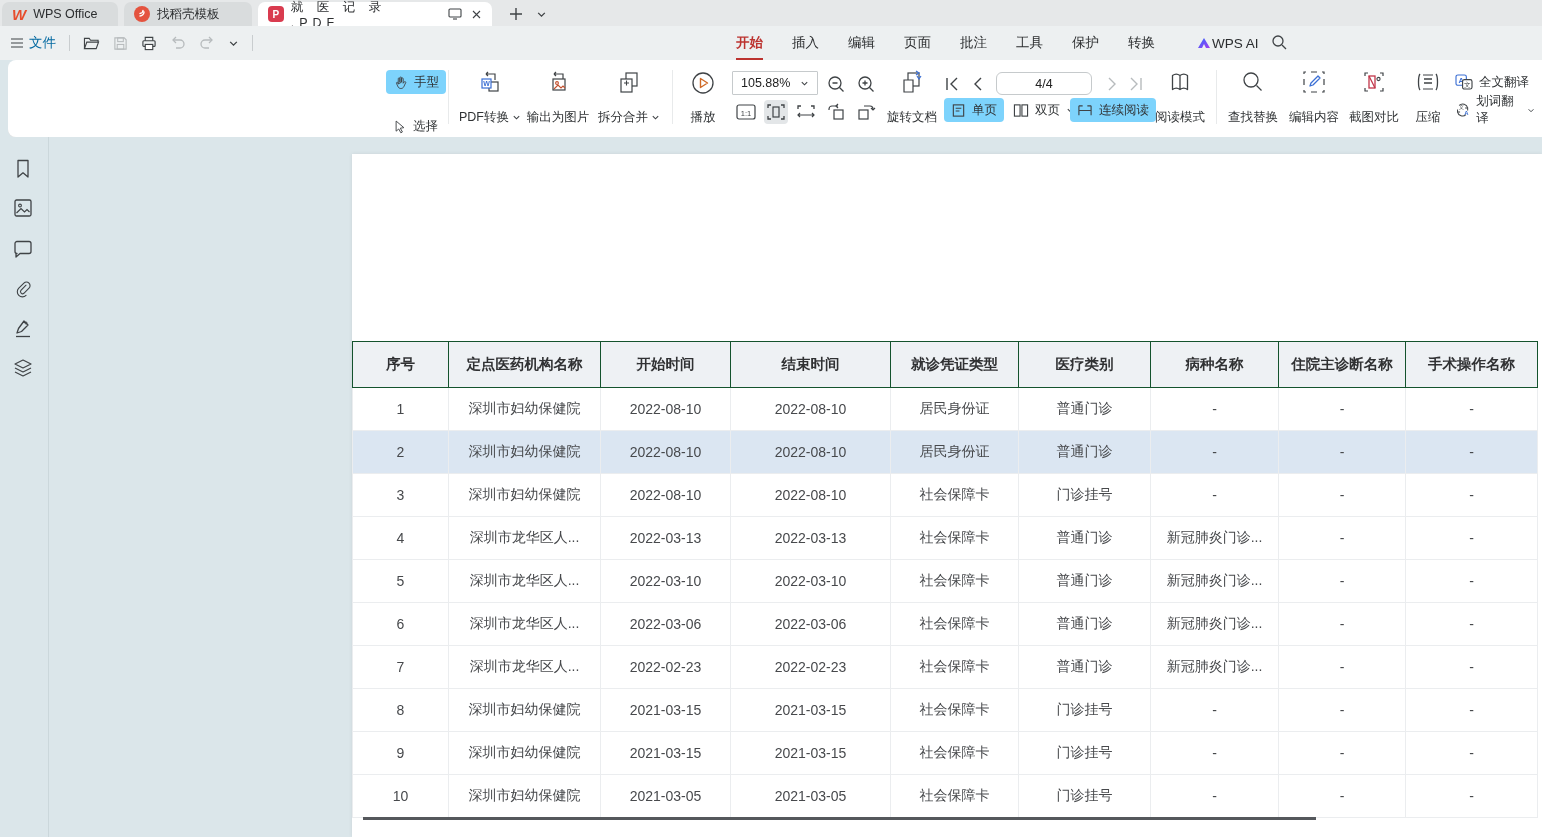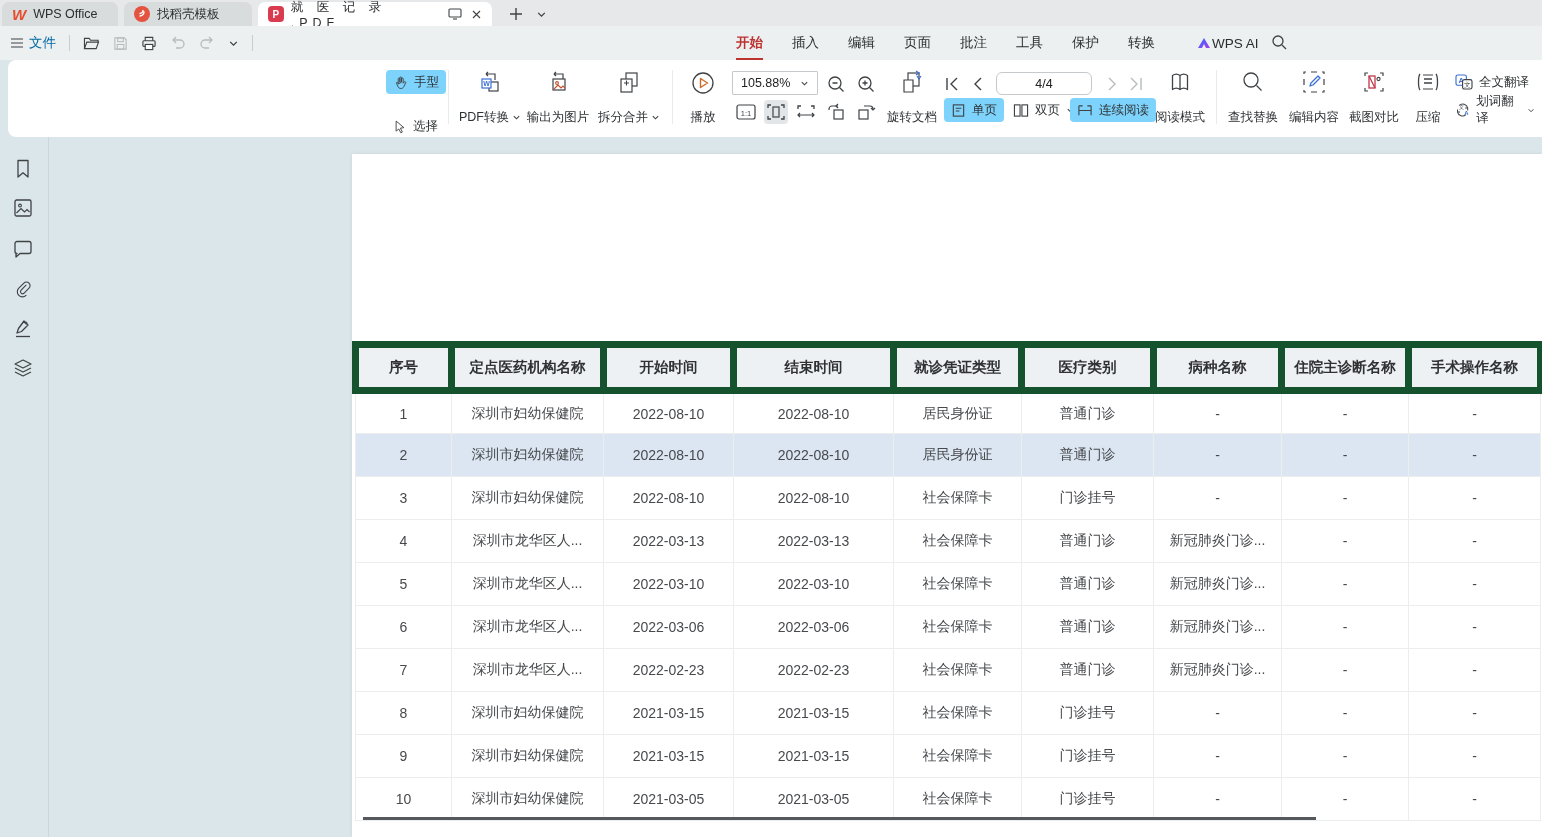--- a/index.html
+++ b/index.html
@@ -45,21 +45,21 @@
   .pagebox { position:absolute; left:988px; top:12px; width:96px; height:23px; border:1px solid #c6cacc; border-radius:6px; background:#fff; display:flex; align-items:center; justify-content:center; font-size:12.5px; color:#222; }
 
   
   .canvas { position:absolute; left:0; top:137px; width:1542px; height:700px; background:#dbe6ea; }
   .side-divider { position:absolute; left:48px; top:0; width:1px; height:700px; background:#cbd7db; }
   .side-icon { position:absolute; left:12px; width:22px; height:22px; color:#3d4144; }
 
   
   .page { position:absolute; left:352px; top:17px; width:1190px; height:683px; background:#ffffff; box-shadow:0 0 4px rgba(0,0,0,.08); }
   .doc-table { border-collapse:collapse; table-layout:fixed; width:1185px; position:absolute; left:0; top:187px; }
-  .doc-table th { height:46px; background:#eef1f4; border:7px solid #14532d; font-size:14.5px; font-weight:bold; color:#303133; text-align:center; }
+  .doc-table th { height:46px; background:#eef1f4; border:1px solid #14532d; font-size:14.5px; font-weight:bold; color:#303133; text-align:center; }
   .doc-table td { height:43px; background:#fff; border:1px solid #ebedef; font-size:14px; color:#47494c; text-align:center; overflow:hidden; white-space:nowrap; }
   .doc-table tr.hl td { background:#dbe6f2; }
   .bottom-rule { position:absolute; left:11px; top:663px; width:953px; height:3px; background:#55585c; }
 </style>
 </head>
 <body>
 
 <div class="app">
 
   <div class="tabbar">

